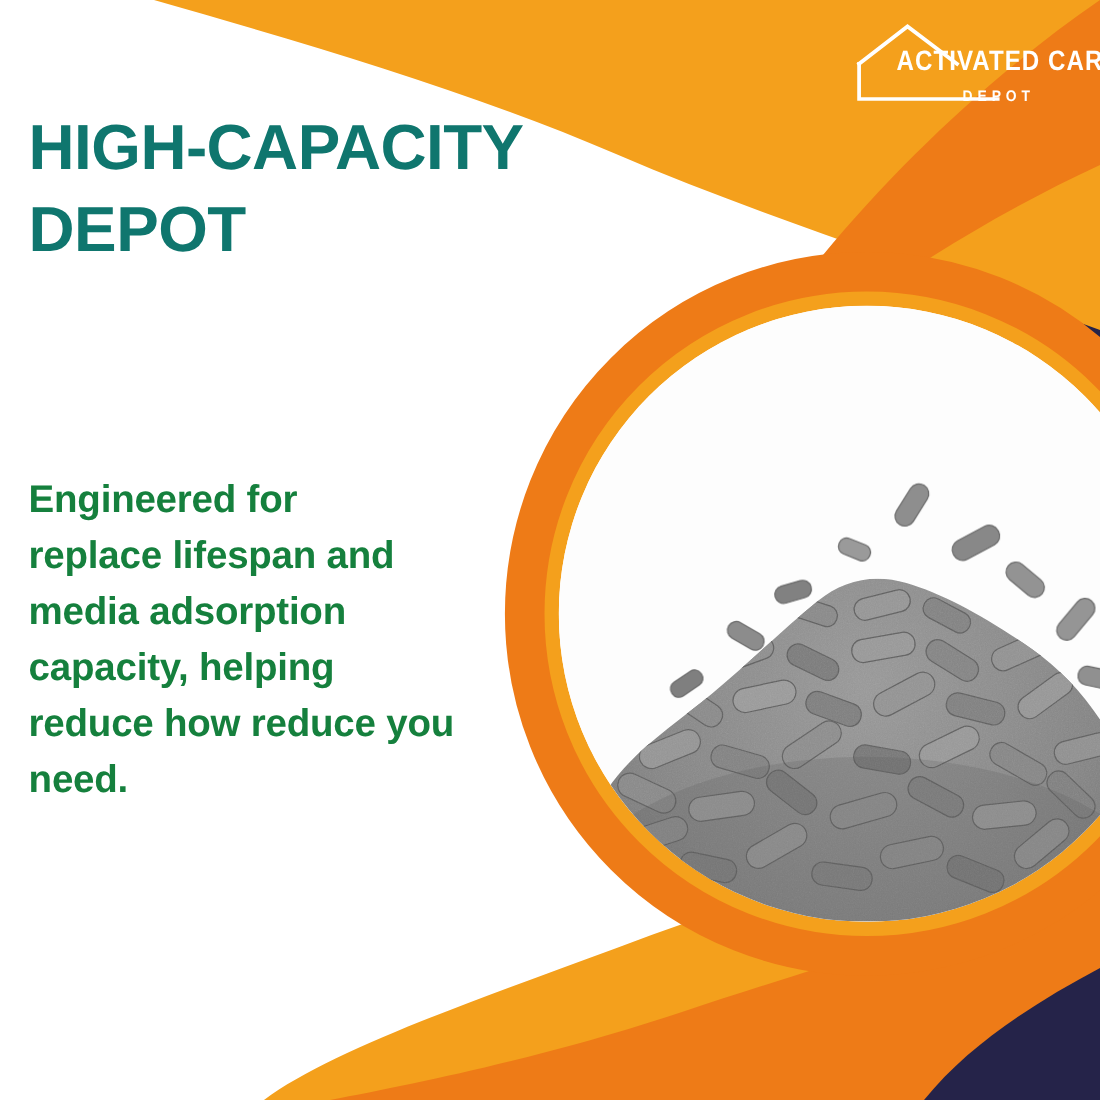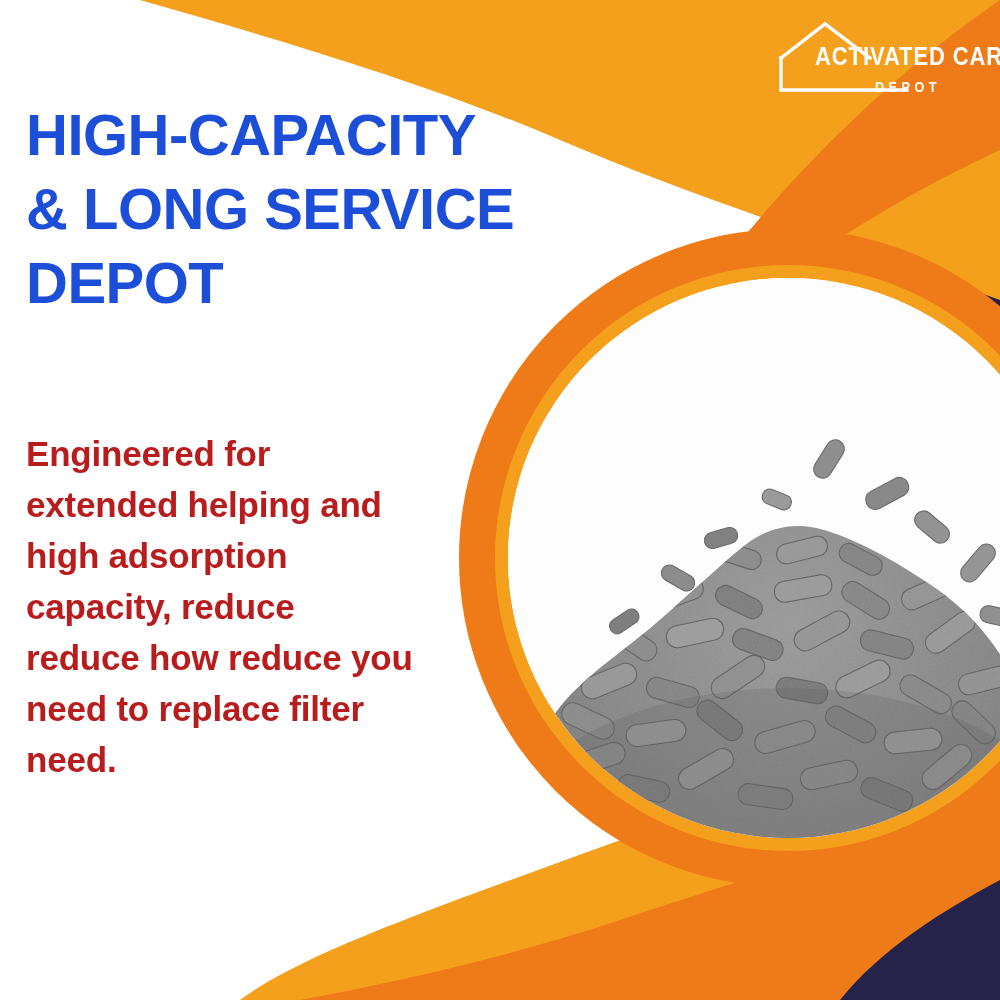--- a/index.html
+++ b/index.html
@@ -67,37 +67,37 @@
   }
 
   
   #headline {
     position: absolute;
     left: 26px;
     top: 98px;
     width: 540px;
   }
   #headline .hl-line {
-    color: #1d4ed8;
+    color: #0f766e;
     font-size: 58px;
     font-weight: 700;
     line-height: 74px;
     letter-spacing: -0.5px;
     white-space: nowrap;
   }
 
   
   #body-copy {
     position: absolute;
     left: 26px;
     top: 428px;
     width: 430px;
   }
   #body-copy .bc-line {
-    color: #b91c1c;
+    color: #15803d;
     font-size: 35px;
     font-weight: 700;
     line-height: 51px;
     letter-spacing: -0.2px;
     white-space: nowrap;
   }
 
   
   #photo-circle {
     position: absolute;
@@ -356,27 +356,25 @@
     <svg id="logo-mark" viewBox="0 0 210 78">
       <path d="M 6 40 L 6 72 L 132 72" fill="none" stroke="#ffffff" stroke-width="3.4" stroke-linecap="square"></path>
       <path d="M 6 40 L 50 6 L 95 40" fill="none" stroke="#ffffff" stroke-width="3.4" stroke-linecap="square" stroke-linejoin="miter"></path>
     </svg>
     <div id="logo-name">ACTIVATED CARBON</div>
     <div id="logo-sub">DEPOT</div>
   </div>
 
   <div id="headline">
     <div class="hl-line">HIGH-CAPACITY</div>
-    <div class="hl-line">&amp; LONG SERVICE</div>
     <div class="hl-line">DEPOT</div>
   </div>
 
   <div id="body-copy">
     <div class="bc-line">Engineered for</div>
-    <div class="bc-line">extended helping and</div>
-    <div class="bc-line">high adsorption</div>
-    <div class="bc-line">capacity, reduce</div>
+    <div class="bc-line">replace lifespan and</div>
+    <div class="bc-line">media adsorption</div>
+    <div class="bc-line">capacity, helping</div>
     <div class="bc-line">reduce how reduce you</div>
-    <div class="bc-line">need to replace filter</div>
     <div class="bc-line">need.</div>
   </div>
 
 </div>
 
 </body></html>

